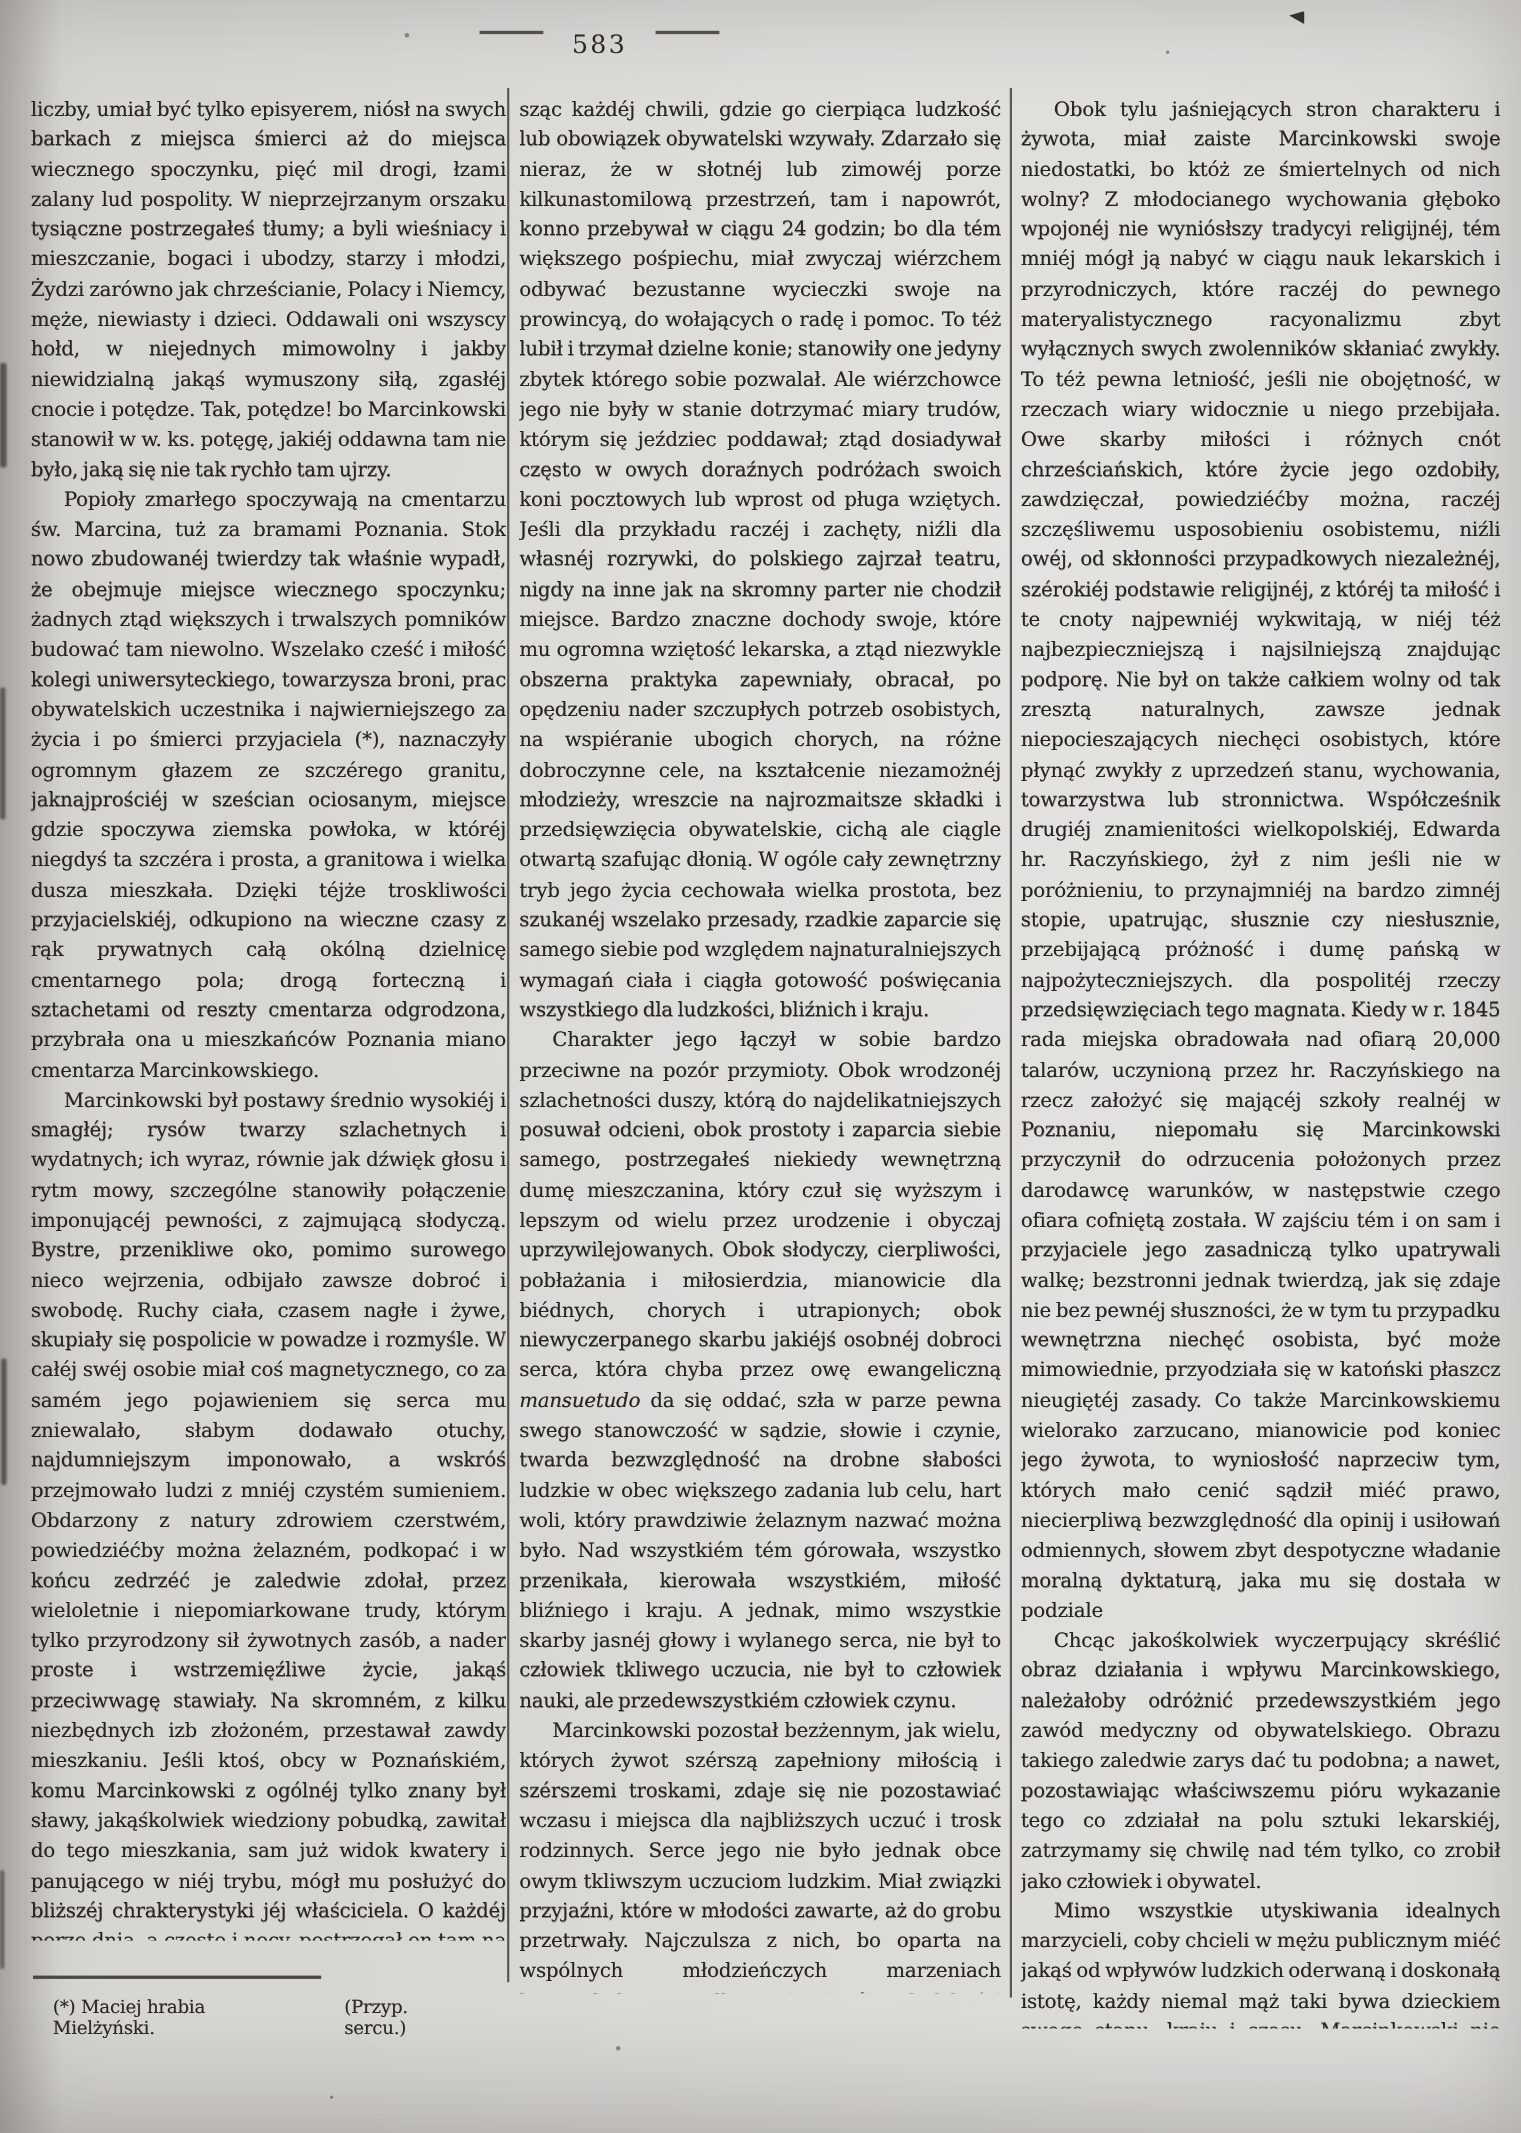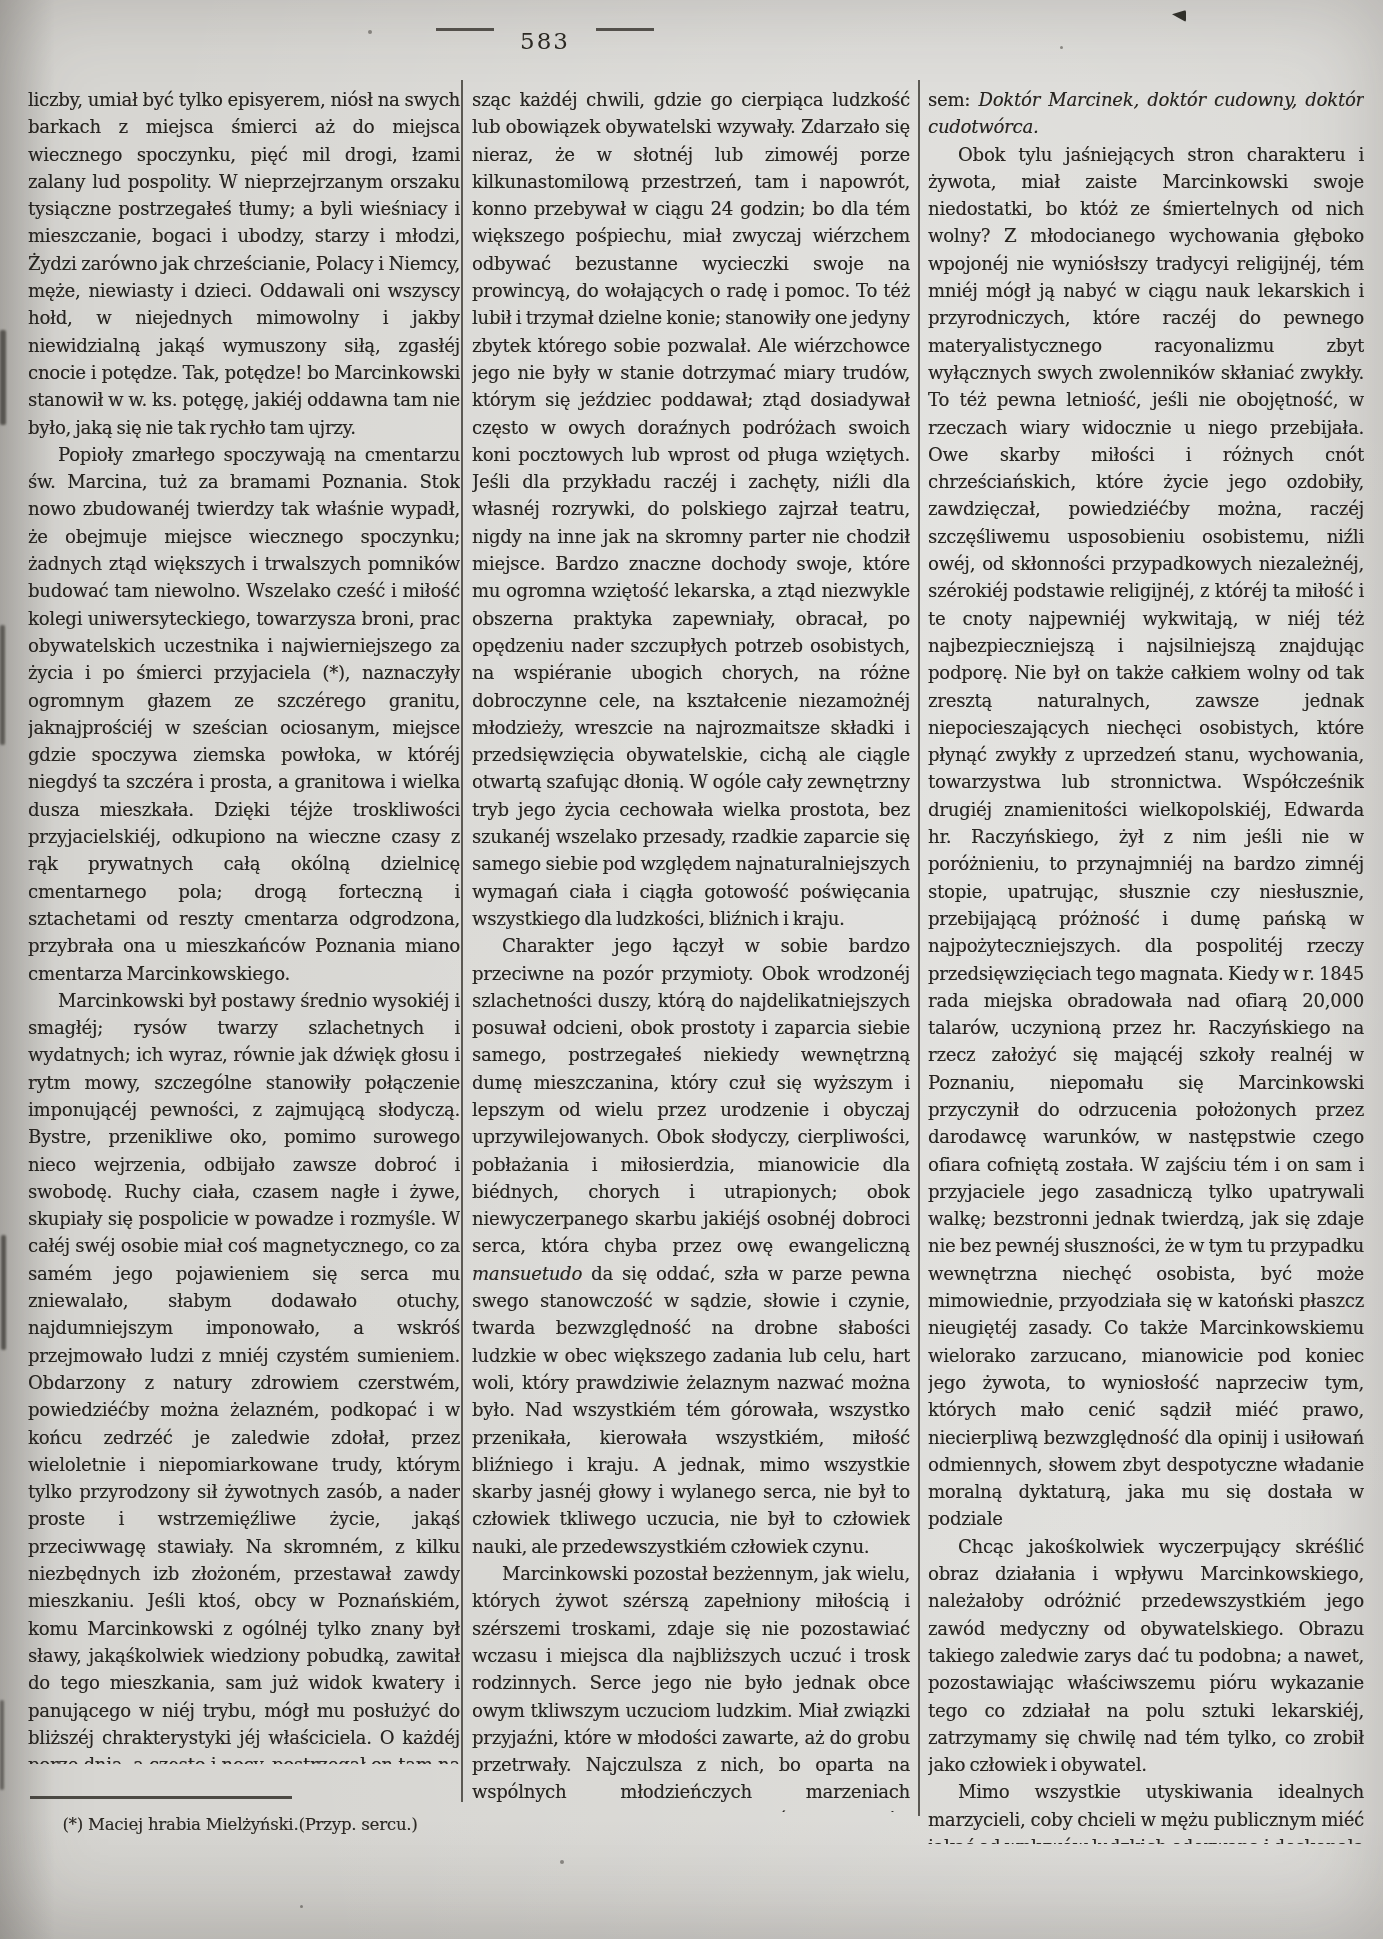--- a/index.html
+++ b/index.html
@@ -35,23 +35,24 @@
   #col2{left:472px;width:438px;height:1726px;}
   #col3{left:928px;width:436px;height:1758px;}
   .col p{margin:0;}
   .col p.indent{text-indent:30px;}
   .vrule{position:absolute;top:80px;width:2px;background:#36332d;opacity:.78;}
   #vrule1{left:461px;height:1722px;}
   #vrule2{left:918px;height:1736px;}
   .footnote-block{position:absolute;left:28px;width:432px;top:1796px;color:#2b2823;}
   .footnote-rule{width:262px;height:3px;background:#33302a;opacity:.85;margin-left:2px;}
   .footnote-line{
-    margin-top:16px;display:flex;justify-content:center;
+    margin-top:16px;display:flex;justify-content:flex-start;
     font-size:16.5px;letter-spacing:-0.2px;padding:0 28px 0 20px;
     text-shadow:0.3px 0.3px 0.4px rgba(45,40,34,.4);
+    gap:29px;
   }
   em{font-style:italic;}
   .artifact{position:absolute;background:#16140f;border-radius:2px;}
   #edge1{left:0;top:330px;width:6px;height:95px;opacity:.55;filter:blur(1px);}
   #edge2{left:0;top:625px;width:5px;height:120px;opacity:.5;filter:blur(1px);}
   #edge3{left:1px;top:1235px;width:5px;height:115px;opacity:.55;filter:blur(1px);}
   #edge4{left:0;top:1700px;width:4px;height:90px;opacity:.45;filter:blur(1px);}
   #corner-mark{left:1172px;top:10px;width:14px;height:12px;opacity:.85;
     clip-path:polygon(100% 0,0 35%,100% 100%);filter:blur(.4px);}
   .speck{position:absolute;background:#3a362f;border-radius:50%;opacity:.5;}
@@ -73,21 +74,20 @@
       <p class="indent"><span>Marcinkowski był postawy średnio wysokiéj i smagłéj; rysów twarzy szlachetnych i wydatnych; ich wyraz, równie jak dźwięk głosu i rytm mowy, szczególne stanowiły połączenie imponującéj pewności, z zajmującą słodyczą. Bystre, przenikliwe oko, pomimo surowego nieco wejrzenia, odbijało zawsze dobroć i swobodę. Ruchy ciała, czasem nagłe i żywe, skupiały się pospolicie w powadze i rozmyśle. W całéj swéj osobie miał coś magnetycznego, co za samém jego pojawieniem się serca mu zniewalało, słabym dodawało otuchy, najdumniejszym imponowało, a wskróś przejmowało ludzi z mniéj czystém sumieniem. Obdarzony z natury zdrowiem czerstwém, powiedziéćby można żelazném, podkopać i w końcu zedrzéć je zaledwie zdołał, przez wieloletnie i niepomiarkowane trudy, którym tylko przyrodzony sił żywotnych zasób, a nader proste i wstrzemięźliwe życie, jakąś przeciwwagę stawiały. Na skromném, z kilku niezbędnych izb złożoném, przestawał zawdy mieszkaniu. Jeśli ktoś, obcy w Poznańskiém, komu Marcinkowski z ogólnéj tylko znany był sławy, jakąśkolwiek wiedziony pobudką, zawitał do tego mieszkania, sam już widok kwatery i panującego w niéj trybu, mógł mu posłużyć do bliższéj chrakterystyki jéj właściciela. O każdéj porze dnia, a często i nocy, postrzegał on tam na schodach, w sieni, w przedpokoju, rzesze chorych, cierpiących i potrzebnych, wszelakiego stanu i płci, wyznania i narodowości, którzy czekali na radę, pomoc, na słowo i wejrzenie pociechy. W poobiednich godzinach, przeznaczonych szczególnie do posłuchań lekarskich, zastęp młodych lekarzy, uznających w Marcinkowskim mistrza swego, pomagał mu w szybkich a zręcznych operacyach, w pisaniu licznych recept, w dawaniu liczniejszych rad i objaśnień. Cały ten ruch czysto-medyczny zwiększał się i urozmaicał bezustannemi odwidzinami obywateli miejscowych i przyjezdnych, uczonych, artystów, professorów, młodzieży i kobiét. Ten przychodził hołd swój złożyć zasłużonemu mężowi, ów po radę lub pomoc w rozpoczynanym zawodzie, tamten z publiczną nowiną, inny z ważném zapytaniem, drudzy na obywatelską naradę, a takich było najwięcéj, owa z żądaniem rady lub pomocy dla jakiego zakładu, szpitala, lub uczynku miłosiernego. Jeśli gospodarz był nieobecny, co się oczywiście często zdarzało, drzwi jego stały zawsze bliższym znajomym i częstszym gościom otworem; czekali tu oni na niego, lub bez niego nawet w jego pokojach radzili i gospodarzyli. Obcy więc przychodzień, wstępując w te progi, odbiérał wrażenie jakiéjś ożywionéj głównéj kwatery. Była téż to zaiste główna kwatera ówczesnego publicznego życia wielkopolskiego. Stałéj pory w pokrzepianiu ciała jadłem i spoczynkiem, nie znał Marcinkowski. Bez wielkiéj przesady powiedziéć można, że połowę nocy żywota swego bezsennie spędzał, spie-</span></p>
     </div>
   <div id="vrule1" class="vrule"></div>
   <div id="col2" class="col">
       <p><span>sząc każdéj chwili, gdzie go cierpiąca ludzkość lub obowiązek obywatelski wzywały. Zdarzało się nieraz, że w słotnéj lub zimowéj porze kilkunastomilową przestrzeń, tam i napowrót, konno przebywał w ciągu 24 godzin; bo dla tém większego pośpiechu, miał zwyczaj wiérzchem odbywać bezustanne wycieczki swoje na prowincyą, do wołających o radę i pomoc. To téż lubił i trzymał dzielne konie; stanowiły one jedyny zbytek którego sobie pozwalał. Ale wiérzchowce jego nie były w stanie dotrzymać miary trudów, którym się jeździec poddawał; ztąd dosiadywał często w owych doraźnych podróżach swoich koni pocztowych lub wprost od pługa wziętych. Jeśli dla przykładu raczéj i zachęty, niźli dla własnéj rozrywki, do polskiego zajrzał teatru, nigdy na inne jak na skromny parter nie chodził miejsce. Bardzo znaczne dochody swoje, które mu ogromna wziętość lekarska, a ztąd niezwykle obszerna praktyka zapewniały, obracał, po opędzeniu nader szczupłych potrzeb osobistych, na wspiéranie ubogich chorych, na różne dobroczynne cele, na kształcenie niezamożnéj młodzieży, wreszcie na najrozmaitsze składki i przedsięwzięcia obywatelskie, cichą ale ciągle otwartą szafując dłonią. W ogóle cały zewnętrzny tryb jego życia cechowała wielka prostota, bez szukanéj wszelako przesady, rzadkie zaparcie się samego siebie pod względem najnaturalniejszych wymagań ciała i ciągła gotowość poświęcania wszystkiego dla ludzkości, bliźnich i kraju.</span></p>
       <p class="indent"><span>Charakter jego łączył w sobie bardzo przeciwne na pozór przymioty. Obok wrodzonéj szlachetności duszy, którą do najdelikatniejszych posuwał odcieni, obok prostoty i zaparcia siebie samego, postrzegałeś niekiedy wewnętrzną dumę mieszczanina, który czuł się wyższym i lepszym od wielu przez urodzenie i obyczaj uprzywilejowanych. Obok słodyczy, cierpliwości, pobłażania i miłosierdzia, mianowicie dla biédnych, chorych i utrapionych; obok niewyczerpanego skarbu jakiéjś osobnéj dobroci serca, która chyba przez owę ewangeliczną </span><em>mansuetudo</em><span> da się oddać, szła w parze pewna swego stanowczość w sądzie, słowie i czynie, twarda bezwzględność na drobne słabości ludzkie w obec większego zadania lub celu, hart woli, który prawdziwie żelaznym nazwać można było. Nad wszystkiém tém górowała, wszystko przenikała, kierowała wszystkiém, miłość bliźniego i kraju. A jednak, mimo wszystkie skarby jasnéj głowy i wylanego serca, nie był to człowiek tkliwego uczucia, nie był to człowiek nauki, ale przedewszystkiém człowiek czynu.</span></p>
       <p class="indent"><span>Marcinkowski pozostał bezżennym, jak wielu, których żywot szérszą zapełniony miłością i szérszemi troskami, zdaje się nie pozostawiać wczasu i miejsca dla najbliższych uczuć i trosk rodzinnych. Serce jego nie było jednak obce owym tkliwszym uczuciom ludzkim. Miał związki przyjaźni, które w młodości zawarte, aż do grobu przetrwały. Najczulsza z nich, bo oparta na wspólnych młodzieńczych marzeniach bezwzględnego dla cierpiącéj ludzkości poświęcenia, łączyła go z doktorem Sznajdrem. Towarzysz i współzawodnik ten Marcinkowskiego w stwierdzanych czynem wyskokach wyobraźni, łaknącéj trudu i umartwienia dla miłości sztuki i bliźniego, rychło go odumarł, niezgasły w sercu jego żal zostawiając. Powiadano, że i tkliwsze od przyjaźni uczucie do serca Marcinkowskiego przystęp znalazło. Spotykał on się wielokrotnie na drogach żywota swego ze szlachetną niewiastą, któréj serce podobnież było pełne miłości dla kraju i dla cierpiących. Wspólność niejednych kolei i wspólność uczuć, zrodziły najprzychylniejszą między niemi znajomość; różne względy i przeszkody, być może także różnica stosunków rodzinnych, nie pozwoliły téj wzajemności przejść granic czułéj przyjaźni, jaka się niekiedy między mężem a niewiastą trafiać zwykła. Zaledwieby się godziło tak osobistych i poufnych dotykać tu stosunków, gdyby ten właśnie ustęp życia Marcinkowskiego nie był dostarczył jednemu z literatów naszych przedmiotu do dramatycznego utworu, drukiem ogłoszonego. Pan Maurycy Mann, jeden z dzisiejszych redaktorów </span></p>
     </div>
   <div id="vrule2" class="vrule"></div>
   <div id="col3" class="col">
-      <p><span>sem: </span><em>Doktór Marcinek, doktór cudowny, doktór cudotwórca.</em></p>
       <p class="indent"><span>Obok tylu jaśniejących stron charakteru i żywota, miał zaiste Marcinkowski swoje niedostatki, bo któż ze śmiertelnych od nich wolny? Z młodocianego wychowania głęboko wpojonéj nie wyniósłszy tradycyi religijnéj, tém mniéj mógł ją nabyć w ciągu nauk lekarskich i przyrodniczych, które raczéj do pewnego materyalistycznego racyonalizmu zbyt wyłącznych swych zwolenników skłaniać zwykły. To téż pewna letniość, jeśli nie obojętność, w rzeczach wiary widocznie u niego przebijała. Owe skarby miłości i różnych cnót chrześciańskich, które życie jego ozdobiły, zawdzięczał, powiedziéćby można, raczéj szczęśliwemu usposobieniu osobistemu, niźli owéj, od skłonności przypadkowych niezależnéj, szérokiéj podstawie religijnéj, z któréj ta miłość i te cnoty najpewniéj wykwitają, w niéj téż najbezpieczniejszą i najsilniejszą znajdując podporę. Nie był on także całkiem wolny od tak zresztą naturalnych, zawsze jednak niepocieszających niechęci osobistych, które płynąć zwykły z uprzedzeń stanu, wychowania, towarzystwa lub stronnictwa. Współcześnik drugiéj znamienitości wielkopolskiéj, Edwarda hr. Raczyńskiego, żył z nim jeśli nie w poróżnieniu, to przynajmniéj na bardzo zimnéj stopie, upatrując, słusznie czy niesłusznie, przebijającą próżność i dumę pańską w najpożyteczniejszych. dla pospolitéj rzeczy przedsięwzięciach tego magnata. Kiedy w r. 1845 rada miejska obradowała nad ofiarą 20,000 talarów, uczynioną przez hr. Raczyńskiego na rzecz założyć się mającéj szkoły realnéj w Poznaniu, niepomału się Marcinkowski przyczynił do odrzucenia położonych przez darodawcę warunków, w następstwie czego ofiara cofniętą została. W zajściu tém i on sam i przyjaciele jego zasadniczą tylko upatrywali walkę; bezstronni jednak twierdzą, jak się zdaje nie bez pewnéj słuszności, że w tym tu przypadku wewnętrzna niechęć osobista, być może mimowiednie, przyodziała się w katoński płaszcz nieugiętéj zasady. Co także Marcinkowskiemu wielorako zarzucano, mianowicie pod koniec jego żywota, to wyniosłość naprzeciw tym, których mało cenić sądził miéć prawo, niecierpliwą bezwzględność dla opinij i usiłowań odmiennych, słowem zbyt despotyczne władanie moralną dyktaturą, jaka mu się dostała w podziale</span></p>
       <p class="indent"><span>Chcąc jakośkolwiek wyczerpujący skréślić obraz działania i wpływu Marcinkowskiego, należałoby odróżnić przedewszystkiém jego zawód medyczny od obywatelskiego. Obrazu takiego zaledwie zarys dać tu podobna; a nawet, pozostawiając właściwszemu pióru wykazanie tego co zdziałał na polu sztuki lekarskiéj, zatrzymamy się chwilę nad tém tylko, co zrobił jako człowiek i obywatel.</span></p>
       <p class="indent"><span>Mimo wszystkie utyskiwania idealnych marzycieli, coby chcieli w mężu publicznym miéć jakąś od wpływów ludzkich oderwaną i doskonałą istotę, każdy niemal mąż taki bywa dzieckiem swego stanu, kraju i czasu. Marcinkowski nie stanowił w téj mierze wyjątku. Zrodzony wśród mieszczaństwa, w czasie i miejscu gdzie stan miejski, tyle dla zdrowego organizmu każdéj pospolitéj rzeczy ważny i niezbędny, był wielorako jeszcze upośledzonym, albo téż obcemu tylko przekazanym żywiołowi, wytknął on sobie za jedno z naczelnych usiłowań swoich, żeby go w rodzinnéj prowincyi podnieść i ukrzepić, a gdzie wcale nie było, żeby go s t w o r z y ć. Jeśli piérwszy popęd, podobnie jak u Staszica, do rodzinnych da się odnieść stosunków, to niezmordowane całego życia zabiegi w tym kierunku oparły się niewątpliwie u jednego i drugiego na dojrzałém, gorącém i szérokiém rzeczy krajowéj objęciu. Zrozumiał Staszic, zrozumiał i Marcinkowski, że w odmiennych zupełnie dawnéj Polski stosunkach, w kraju przedewszystkiém rycerskim, a o zatrudnieniu rolniczém, pośredni stan między możnemi panami a ludem wiejskim, stanowił gmin rycerski, czyli owa tak liczna wtedy u nas, pospolita i drobna szlachta wiejska; właściwe zaś mieszczaństwo, w dzisiejszém rozumieniu, było jakoby pominięte w składzie ojczystéj społeczności; sztuki, handel, przemysł, rzemiosła porzucono na wolę przybyszów, odrębną niejako składających społeczność wśród rzeczypospolitéj. W biegu dziejów wszelako rzeczy z gruntu się przemieniły. Dawny stan pośredni zniknął, nie mając już zresztą historycznéj racyi bytu; z drugiéj strony okazało się, że w dzisiejszych organizmach publicznych nie mo-</span></p>
     </div>
 
   <div class="footnote-block">
     <div class="footnote-rule"></div>
     <div class="footnote-line">
       <span>(*) Maciej hrabia Mielżyński.</span>
       <span>(Przyp. sercu.)</span>

